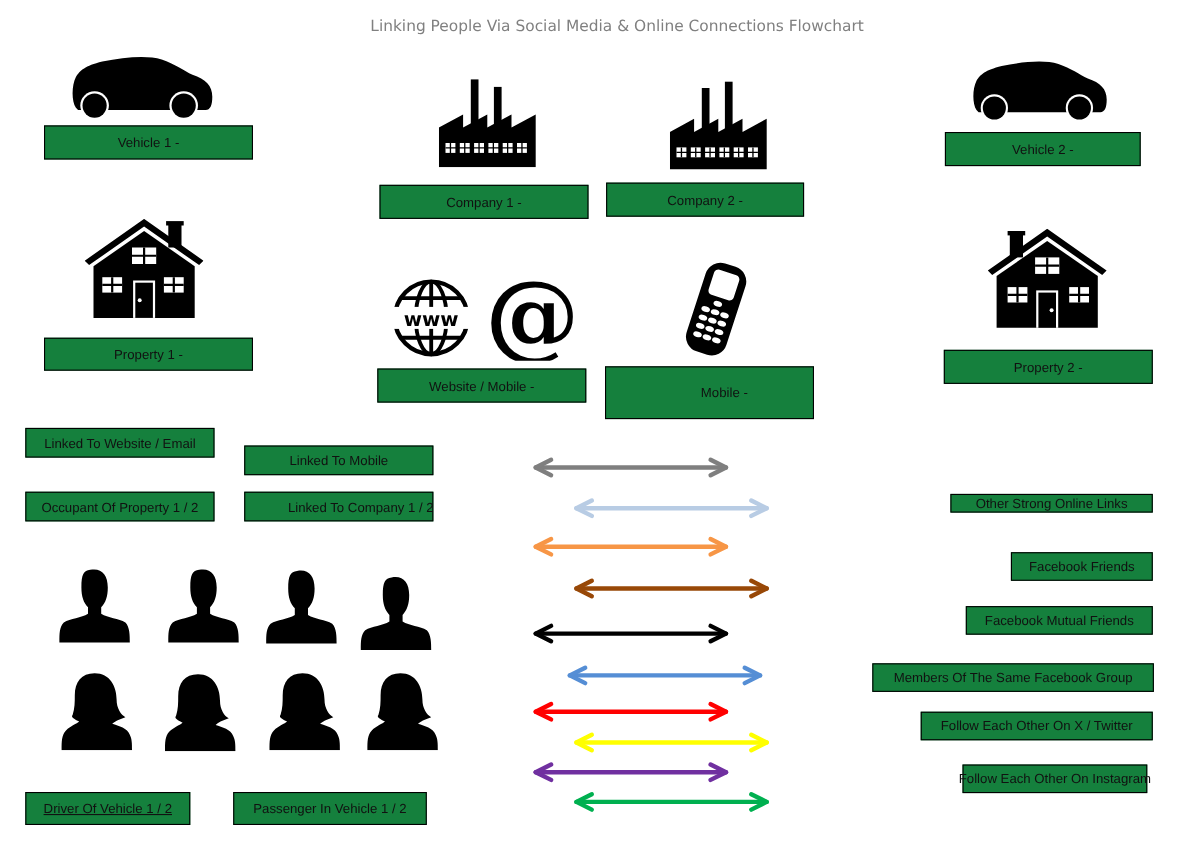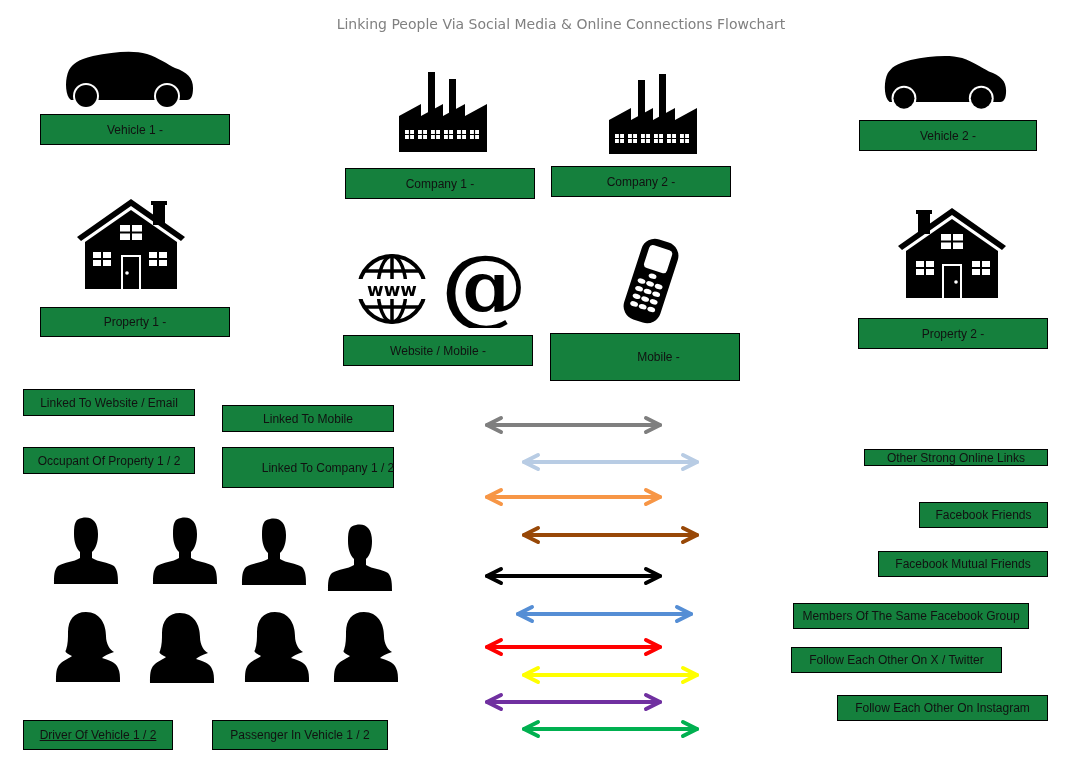--- a/index.html
+++ b/index.html
@@ -179,21 +179,21 @@
           <ellipse cx="46" cy="72" rx="4" ry="2.5"></ellipse>
       </g>
     </g>
   </svg>
 </div>
 <div class="box" style="left:550px;top:333px;width:190px;height:48px;padding-left:27px;">Mobile -</div>
 
 <div class="box" style="left:23px;top:389px;width:172px;height:27px;">Linked To Website / Email</div>
 <div class="box" style="left:222px;top:389px;width:172px;height:27px;margin-top:16px;">Linked To Mobile</div>
 <div class="box" style="left:23px;top:447px;width:172px;height:27px;">Occupant Of Property 1 / 2</div>
-<div class="box" style="left:222px;top:447px;width:172px;height:41px;padding-left:40px;">Linked To Company 1 / 2</div>
+<div class="box" style="left:222px;top:447px;width:172px;height:27px;padding-left:40px;">Linked To Company 1 / 2</div>
 <div class="box" style="left:23px;top:720px;width:150px;height:30px;text-decoration:underline;">Driver Of Vehicle 1 / 2</div>
 <div class="box" style="left:212px;top:720px;width:176px;height:30px;">Passenger In Vehicle 1 / 2</div>
 
 <div id="people-male"></div>
 <div id="people-female"></div>
 
 <div id="arrows">
     <svg width="179" height="20" style="position: absolute; left: 484px; top: 415px;">
       <g stroke="#7f7f7f" stroke-width="4" fill="none" stroke-linecap="round" stroke-linejoin="round">
         <line x1="3" y1="10" x2="176" y2="10"></line>
@@ -262,23 +262,23 @@
         <line x1="3" y1="10" x2="176" y2="10"></line>
         <polyline points="17,3 3,10 17,17"></polyline>
         <polyline points="162,3 176,10 162,17"></polyline>
       </g>
     </svg>
   </div>
 
 <div class="box" style="left:864px;top:449px;width:184px;height:17px;">Other Strong Online Links</div>
 <div class="box" style="left:919px;top:502px;width:129px;height:26px;">Facebook Friends</div>
 <div class="box" style="left:878px;top:551px;width:170px;height:26px;">Facebook Mutual Friends</div>
-<div class="box" style="left:793px;top:603px;width:236px;height:26px;">Members Of The Same Facebook Group</div>
-<div class="box" style="left:791px;top:647px;width:211px;height:26px;">Follow Each Other On X / Twitter</div>
-<div class="box" style="left:837px;top:695px;width:211px;height:26px;">Follow Each Other On Instagram</div>
+<div class="box" style="left:793px;top:603px;width:256px;height:26px;">Members Of The Same Facebook Group</div>
+<div class="box" style="left:837px;top:647px;width:211px;height:26px;">Follow Each Other On X / Twitter</div>
+<div class="box" style="left:875px;top:695px;width:168px;height:26px;">Follow Each Other On Instagram</div>
 
 <svg width="76" height="76" viewBox="-6 -4 76 76" style="position: absolute; left: 48px; top: 510px;">
     <path d="M28,4 C38,2 44,8 44,20 C44,28 42,34 38,38 L38,44 C44,48 54,48 60,52 C64,56 64,64 64,70 L0,70 C0,62 0,56 4,52 C10,48 20,48 26,44 L26,38 C22,34 20,28 20,20 C20,8 22,5 28,4 Z" fill="#000"></path>
   </svg>
 <svg width="76" height="76" viewBox="-6 -4 76 76" style="position: absolute; left: 147px; top: 510px;">
     <path d="M28,4 C38,2 44,8 44,20 C44,28 42,34 38,38 L38,44 C44,48 54,48 60,52 C64,56 64,64 64,70 L0,70 C0,62 0,56 4,52 C10,48 20,48 26,44 L26,38 C22,34 20,28 20,20 C20,8 22,5 28,4 Z" fill="#000"></path>
   </svg>
 <svg width="76" height="76" viewBox="-6 -4 76 76" style="position: absolute; left: 236px; top: 511px;">
     <path d="M28,4 C38,2 44,8 44,20 C44,28 42,34 38,38 L38,44 C44,48 54,48 60,52 C64,56 64,64 64,70 L0,70 C0,62 0,56 4,52 C10,48 20,48 26,44 L26,38 C22,34 20,28 20,20 C20,8 22,5 28,4 Z" fill="#000"></path>
   </svg>

